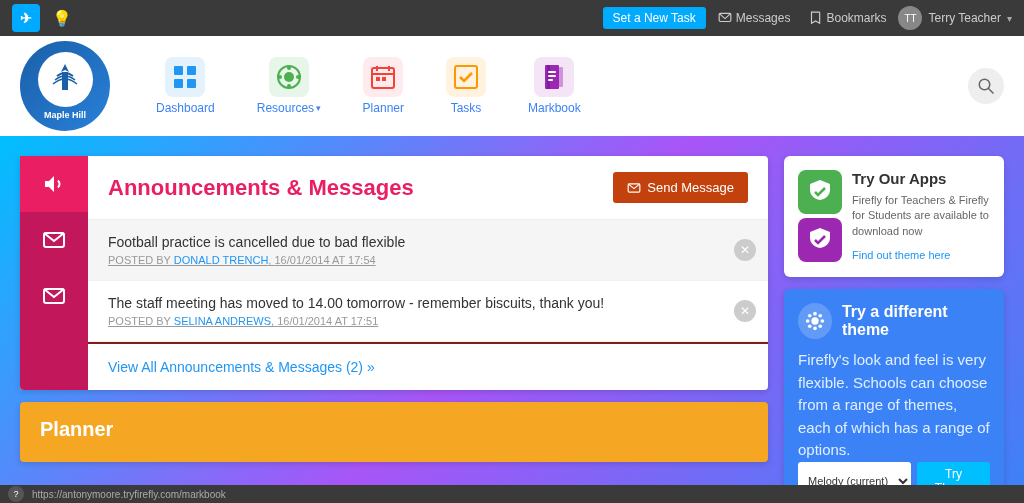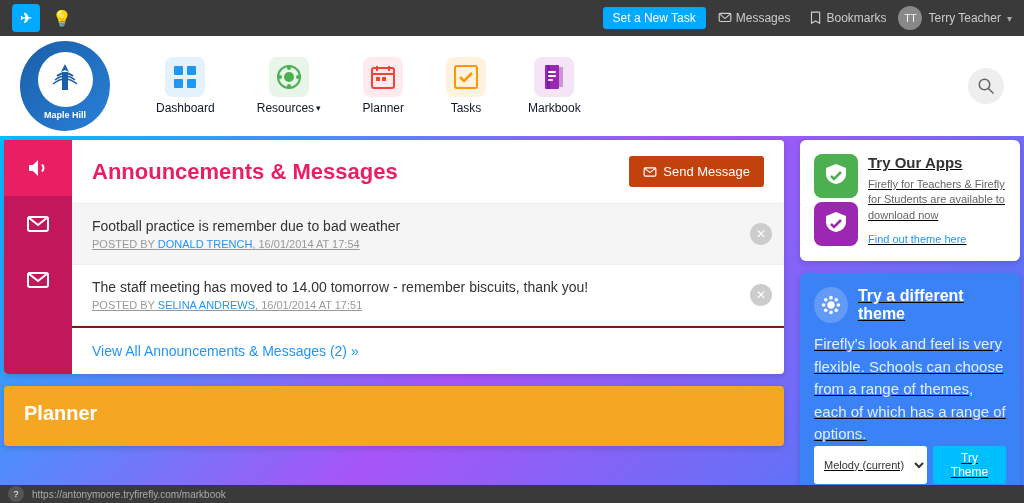--- a/index.html
+++ b/index.html
@@ -87,40 +87,40 @@
       display: flex;
       flex-direction: column;
       align-items: center;
       gap: 4px;
       padding: 8px 16px;
       cursor: pointer;
       text-decoration: none;
     }
     .nav-icon { width: 40px; height: 40px; border-radius: 8px; display: flex; align-items: center; justify-content: center; }
     .nav-icon svg { width: 28px; height: 28px; }
-    .nav-label { font-size: 12px; color: #0f172a; display: flex; align-items: center; gap: 2px; }
+    .nav-label { font-size: 12px; color: #3b82f6; display: flex; align-items: center; gap: 2px; }
     .nav-search {
       margin-left: auto;
       width: 36px;
       height: 36px;
       border-radius: 50%;
       background: #eee;
       display: flex;
       align-items: center;
       justify-content: center;
       cursor: pointer;
     }
     .nav-search svg { width: 18px; height: 18px; fill: #666; }
 
     
     #hero {
       background: linear-gradient(135deg, #00bfff 0%, #a855f7 50%, #3b82f6 100%);
       height: 367px;
       display: flex;
-      padding: 4px;
+      padding: 20px;
       gap: 16px;
       position: relative;
     }
 
     
     #main-content { flex: 1; display: flex; flex-direction: column; gap: 12px; }
     .ann-header {
       display: flex;
       align-items: center;
       justify-content: space-between;
@@ -177,21 +177,21 @@
       background: #f5a623;
       border-radius: 4px;
       padding: 16px 20px;
       color: white;
       box-shadow: 0 2px 6px rgba(0,0,0,0.15);
       min-height: 60px;
     }
     .planner-title { font-size: 20px; font-weight: 600; }
 
     
-    #sidebar-right { width: 220px; display: flex; flex-direction: column; gap: 12px; flex-shrink: 0; text-decoration: underline; }
+    #sidebar-right { width: 220px; display: flex; flex-direction: column; gap: 12px; flex-shrink: 0; }
 
     
     #apps-card {
       background: white;
       border-radius: 6px;
       padding: 14px;
       box-shadow: 0 2px 6px rgba(0,0,0,0.15);
       display: flex;
       gap: 10px;
     }
@@ -477,21 +477,21 @@
           <button class="send-msg-btn">
             <svg width="14" height="14" viewBox="0 0 24 24">
               <rect x="2" y="5" width="20" height="14" rx="2" fill="none" stroke="white" stroke-width="2"></rect>
               <polyline points="2,5 12,13 22,5" fill="none" stroke="white" stroke-width="2"></polyline>
             </svg>
             <span>Send Message</span>
           </button>
         </div>
 
         <div class="ann-item" style="background:#f5f5f5;">
-          <div class="ann-item-title">Football practice is remember due to bad weather</div>
+          <div class="ann-item-title">Football practice is cancelled due to bad flexible</div>
           <div class="ann-item-meta">
             POSTED BY <a>DONALD TRENCH</a>, <span>16/01/2014 AT 17:54</span>
           </div>
           <div class="ann-close">✕</div>
         </div>
 
         <div class="ann-item">
           <div class="ann-item-title">The staff meeting has moved to 14.00 tomorrow - remember biscuits, thank you!</div>
           <div class="ann-item-meta">
             POSTED BY <a>SELINA ANDREWS</a>, <span>16/01/2014 AT 17:51</span>

